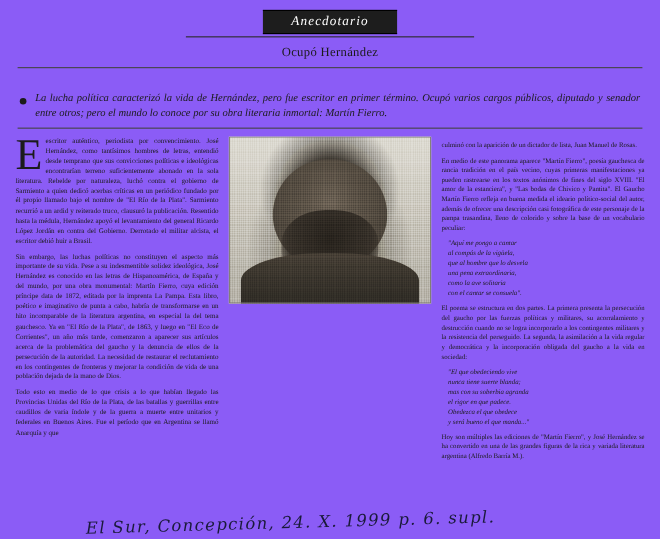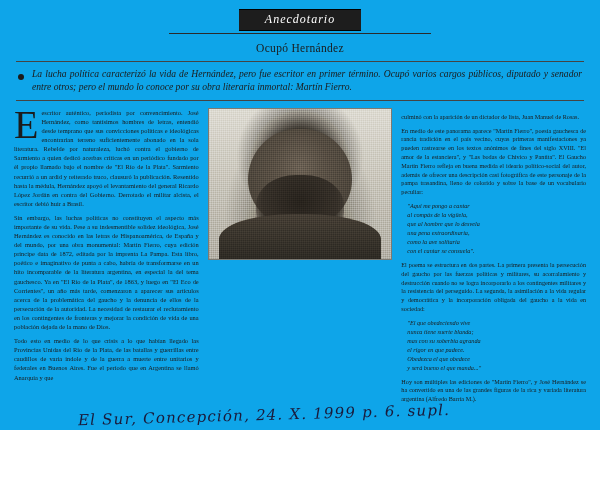--- a/index.html
+++ b/index.html
@@ -10,22 +10,22 @@
     width: 600px;
     height: 490px;
     background: #ffffff;
     font-family: "Liberation Serif", serif;
     color: #1b1b1b;
     overflow: hidden;
   }
   .page {
     position: relative;
     width: 600px;
-    height: 430px;
-    background: #0ea5e9;
+    height: 490px;
+    background: #8b5cf6;
     padding: 0;
     box-sizing: border-box;
   }
   
   .banner-wrap {
     display: flex;
     justify-content: center;
     padding-top: 9px;
   }
   .banner {
@@ -59,21 +59,21 @@
     font-weight: normal;
     font-family: "Liberation Serif", serif;
   }
   .title-rule {
     border-bottom: 1px solid #444;
     margin: 7px 16px 0 16px;
   }
   
   .deck {
     display: flex;
-    margin: 6px 18px 0 18px;
+    margin: 22px 18px 0 18px;
     font-style: italic;
     font-size: 9.6px;
     line-height: 1.35;
   }
   .bullet {
     flex: 0 0 auto;
     width: 14px;
     padding-top: 3px;
   }
   .bullet span {

